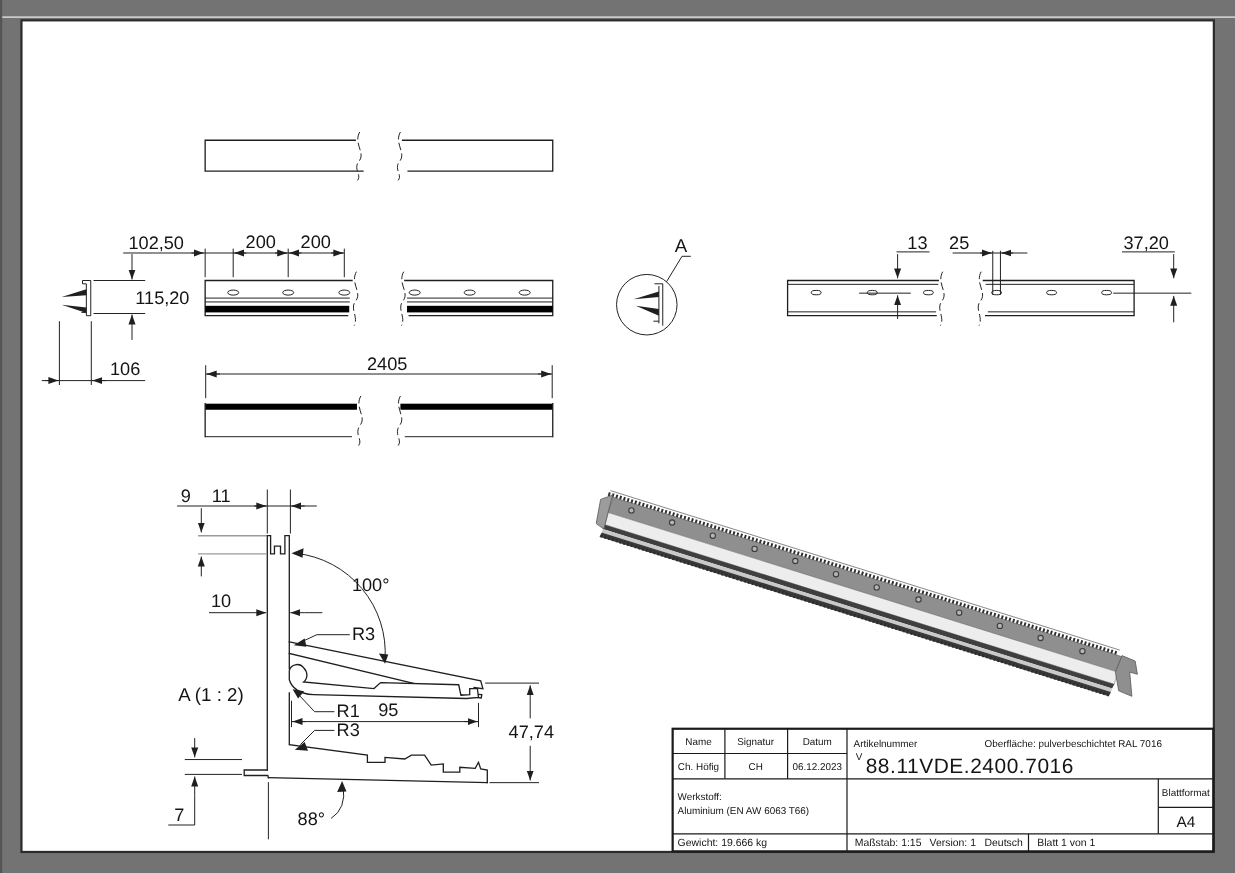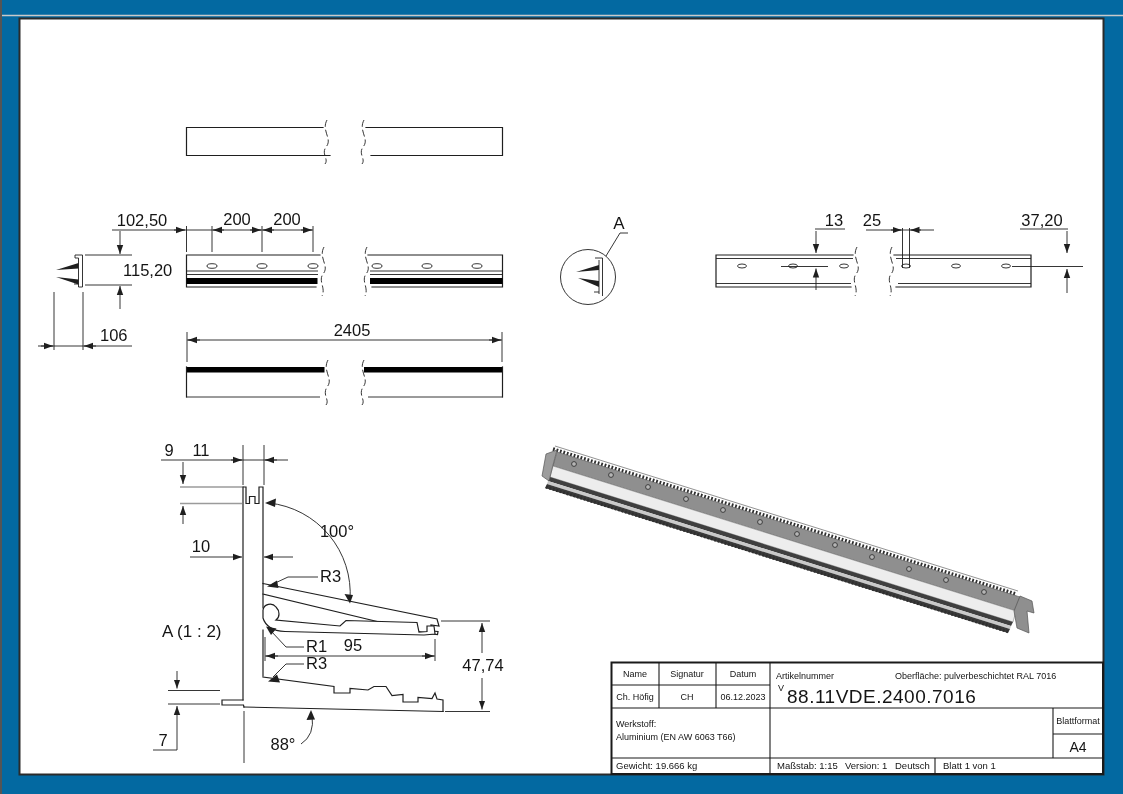--- a/index.html
+++ b/index.html
@@ -1,16 +1,16 @@
 <!DOCTYPE html>
 <html><head>
 <meta charset="utf-8">
 <style>
   html,body{margin:0;padding:0;background:#fff;}
-  .stage{position:relative;width:1123px;height:794px;background:#0369a1;overflow:hidden;}
+  .stage{position:relative;width:1123px;height:794px;background:#737373;overflow:hidden;}
   svg{display:block;}
   text{font-family:"Liberation Sans",sans-serif;fill:#141414;}
   .t16{font-size:16.5px;}
   .t17{font-size:17px;}
   .t9{font-size:9px;}
   .t95{font-size:9.5px;}
   .t19{font-size:19px;letter-spacing:.5px;}
   .t14{font-size:14px;}
   .mid{text-anchor:middle;}
   .ln{stroke:#1f1f1f;stroke-width:1.2;fill:none;stroke-linecap:square;}

